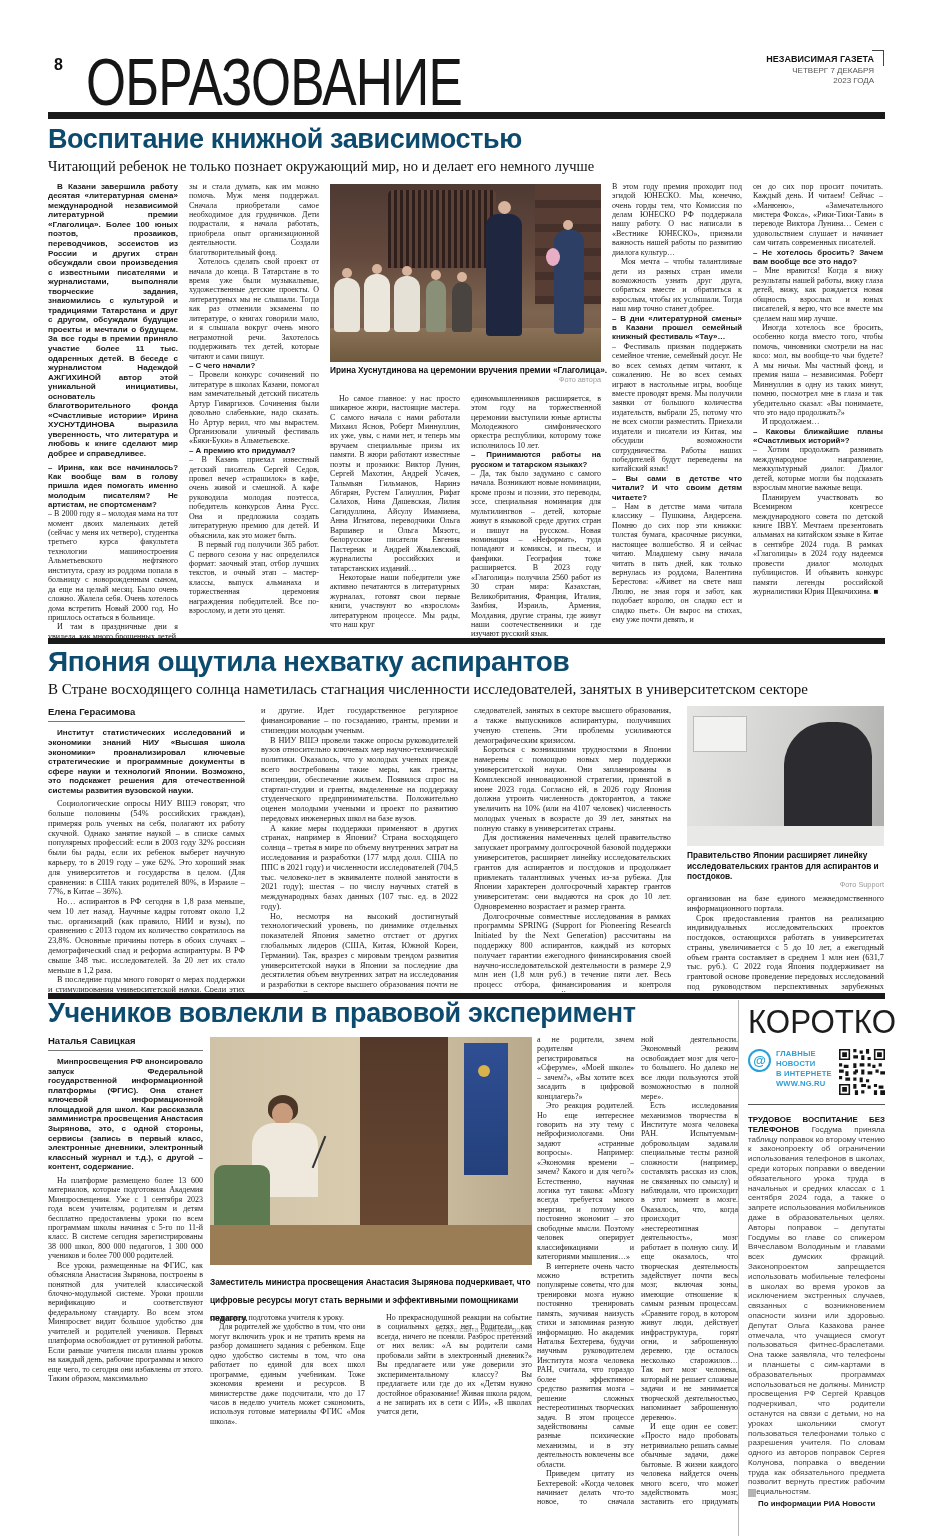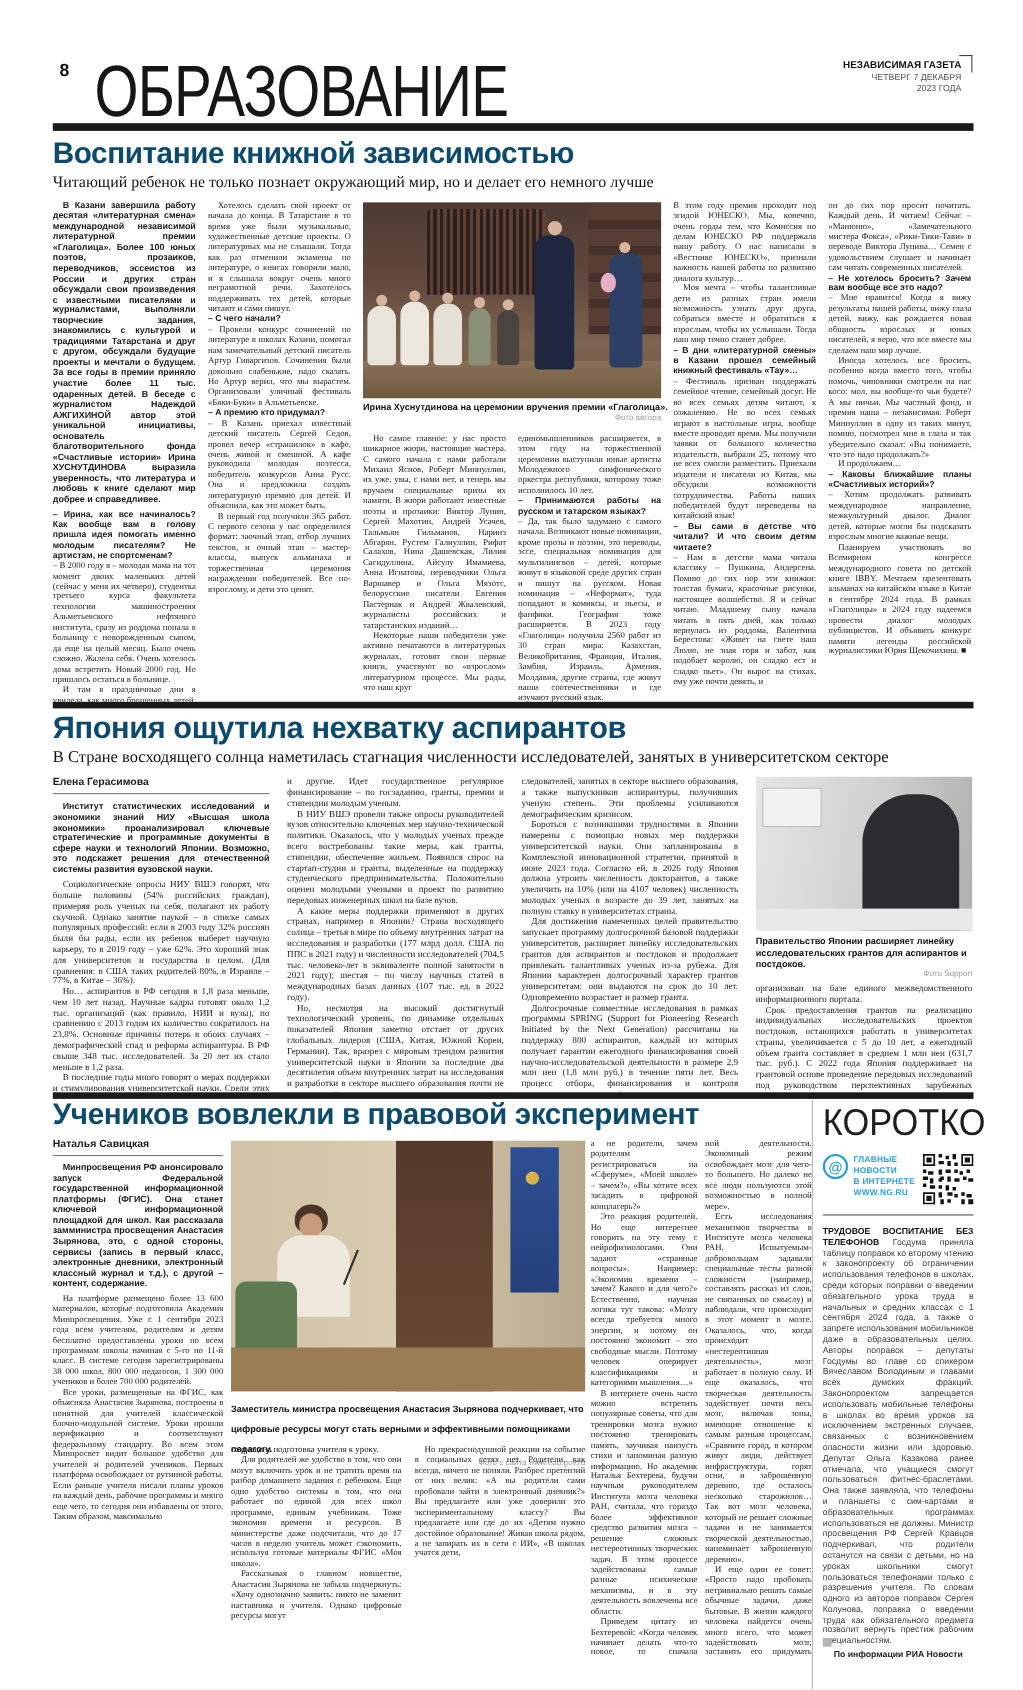--- a/index.html
+++ b/index.html
@@ -109,20 +109,21 @@
     <h1 class="headline">Воспитание книжной зависимостью</h1>
     <p class="subtitle" style="margin-top:5px;">Читающий ребенок не только познает окружающий мир, но и делает его немного лучше</p>
     <div class="a1-body">
       <div class="col">
           <p class="para para-b">В Казани завершила работу десятая «литературная смена» международной независимой литературной премии «Глаголица». Более 100 юных поэтов, прозаиков, переводчиков, эссеистов из России и других стран обсуждали свои произведения с известными писателями и журналистами, выполняли творческие задания, знакомились с культурой и традициями Татарстана и друг с другом, обсуждали будущие проекты и мечтали о будущем. За все годы в премии приняло участие более 11 тыс. одаренных детей. В беседе с журналистом Надеждой АЖГИХИНОЙ автор этой уникальной инициативы, основатель благотворительного фонда «Счастливые истории» Ирина ХУСНУТДИНОВА выразила уверенность, что литература и любовь к книге сделают мир добрее и справедливее.</p>
           <p class="para para-q">– Ирина, как все начиналось? Как вообще вам в голову пришла идея помогать именно молодым писателям? Не артистам, не спортсменам?</p>
           <p class="para para-f">– В 2000 году я – молодая мама на тот момент двоих маленьких детей (сейчас у меня их четверо), студентка третьего курса факультета технологии машиностроения Альметьевского нефтяного института, сразу из роддома попала в больницу с новорожденным сыном, да еще на целый месяц. Было очень сложно. Жалела себя. Очень хотелось дома встретить Новый 2000 год. Но пришлось остаться в больнице.</p>
           <p class="para para-n">И там в праздничные дни я увидела, как много брошенных детей, к которым никто не приходит на Новый год. Вытерла сле-</p>
         </div>
       <div class="col">
+          <p class="para para-f">зы и стала думать, как им можно помочь. Муж меня поддержал. Сначала приобретали самое необходимое для грудничков. Дети подрастали, я начала работать, приобрела опыт организационной деятельности. Создали благотворительный фонд.</p>
           <p class="para para-n">Хотелось сделать свой проект от начала до конца. В Татарстане в то время уже были музыкальные, художественные детские проекты. О литературных мы не слышали. Тогда как раз отменили экзамены по литературе, о книгах говорили мало, и я слышала вокруг очень много неграмотной речи. Захотелось поддерживать тех детей, которые читают и сами пишут.</p>
           <p class="para para-q">– С чего начали?</p>
           <p class="para para-f">– Провели конкурс сочинений по литературе в школах Казани, помогал нам замечательный детский писатель Артур Гиваргизов. Сочинения были довольно слабенькие, надо сказать. Но Артур верил, что мы вырастем. Организовали уличный фестиваль «Бяки-Буки» в Альметьевске.</p>
           <p class="para para-q">– А премию кто придумал?</p>
           <p class="para para-f">– В Казань приехал известный детский писатель Сергей Седов, провел вечер «страшилок» в кафе, очень живой и смешной. А кафе руководила молодая поэтесса, победитель конкурсов Анна Русс. Она и предложила создать литературную премию для детей. И объяснила, как это может быть.</p>
           <p class="para para-n">В первый год получили 365 работ. С первого сезона у нас определился формат: заочный этап, отбор лучших текстов, и очный этап – мастер-классы, выпуск альманаха и торжественная церемония награждения победителей. Все по-взрослому, и дети это ценят.</p>
         </div>
       <div class="col under-photo">
           <p class="para para-n">Но самое главное: у нас просто шикарное жюри, настоящие мастера. С самого начала с нами работали Михаил Яснов, Роберт Миннуллин, их уже, увы, с нами нет, и теперь мы вручаем специальные призы их памяти. В жюри работают известные поэты и прозаики: Виктор Лунин, Сергей Махотин, Андрей Усачев, Тальмьян Гильманов, Наринэ Абгарян, Рустем Галиуллин, Рифат Салахов, Нина Дашевская, Лилия Сагидуллина, Айсулу Имамиева, Анна Игнатова, переводчики Ольга Варшавер и Ольга Мяэотс, белорусские писатели Евгения Пастернак и Андрей Жвалевский, журналисты российских и татарстанских изданий…</p>
           <p class="para para-n">Некоторые наши победители уже активно печатаются в литературных журналах, готовят свои первые книги, участвуют во «взрослом» литературном процессе. Мы рады, что наш круг</p>
@@ -242,21 +243,20 @@
         <div class="p3-chair"></div>
         <div class="p3-table"></div>
       </div>
       <div class="cap3">
         <span class="caption">Заместитель министра просвещения Анастасия Зырянова подчеркивает, что цифровые ресурсы могут стать верными и эффективными помощниками педагогу.</span>
         <div class="credit">Фото с сайта www.edu.gov.ru</div>
       </div>
       <div class="col a3-c2">
           <p class="para para-f">сокращена подготовка учителя к уроку.</p>
           <p class="para para-n">Для родителей же удобство в том, что они могут включить урок и не тратить время на разбор домашнего задания с ребенком. Еще одно удобство системы в том, что она работает по единой для всех школ программе, единым учебникам. Тоже экономия времени и ресурсов. В министерстве даже подсчитали, что до 17 часов в неделю учитель может сэкономить, используя готовые материалы ФГИС «Моя школа».</p>
-          <p class="para para-n">Рассказывая о главном новшестве, Анастасия Зырянова не забыла подчеркнуть: «Хочу однозначно заявить: никто не заменит наставника и учителя. Однако цифровые ресурсы могут</p>
         </div>
       <div class="col a3-c3">
           <p class="para para-n">Но прекраснодушной реакции на событие в социальных сетях нет. Родители, как всегда, ничего не поняли. Разброс претензий от них велик: «А вы родители сами пробовали зайти в электронный дневник?» Вы предлагаете или уже доверили это экспериментальному классу? Вы предлагаете или где до их «Детям нужно достойное образование! Живая школа рядом, а не запирать их в сети с ИИ», «В школах учатся дети,</p>
         </div>
       <div class="col a3-c4">
           <p class="para para-f">а не родители, зачем родителям регистрироваться на «Сферуме», «Моей школе» – зачем?», «Вы хотите всех засадить в цифровой концлагерь?»</p>
           <p class="para para-n">Это реакция родителей. Но еще интереснее говорить на эту тему с нейрофизиологами. Они задают «странные вопросы». Например: «Экономия времени – зачем? Какого и для чего?» Естественно, научная логика тут такова: «Мозгу всегда требуется много энергии, и потому он постоянно экономит – это свободные мысли. Поэтому человек оперирует классификациями и категориями мышления…»</p>
           <p class="para para-n">В интернете очень часто можно встретить популярные советы, что для тренировки мозга нужно постоянно тренировать память, заучивая наизусть стихи и запоминая разную информацию. Но академик Наталья Бехтерева, будучи научным руководителем Института мозга человека РАН, считала, что гораздо более эффективное средство развития мозга – решение сложных нестереотипных творческих задач. В этом процессе задействованы самые разные психические механизмы, и в эту деятельность вовлечены все области.</p>
           <p class="para para-n">Приведем цитату из Бехтеревой: «Когда человек начинает делать что-то новое, то сначала включается весь мозг, но постепенно различные его области отключаются и в рабочем состоянии остаются только те, которые необходимы для дан-</p>
         </div>

